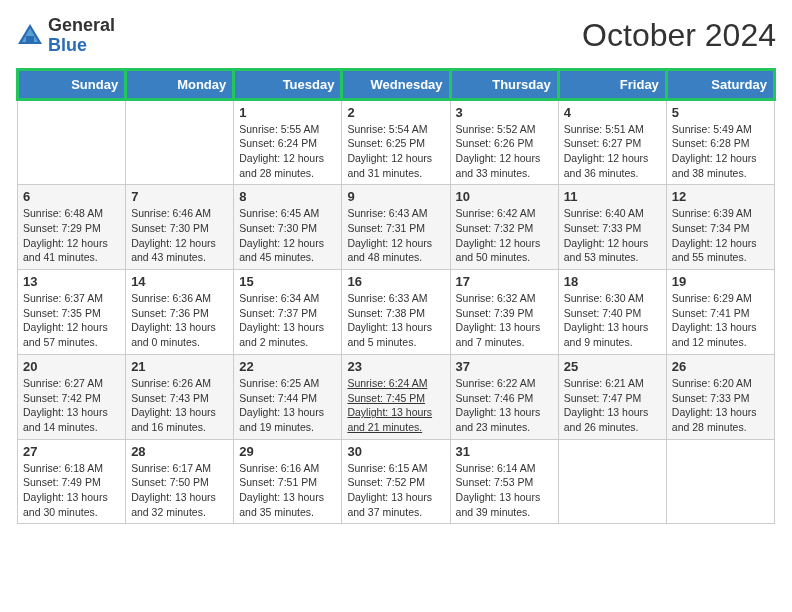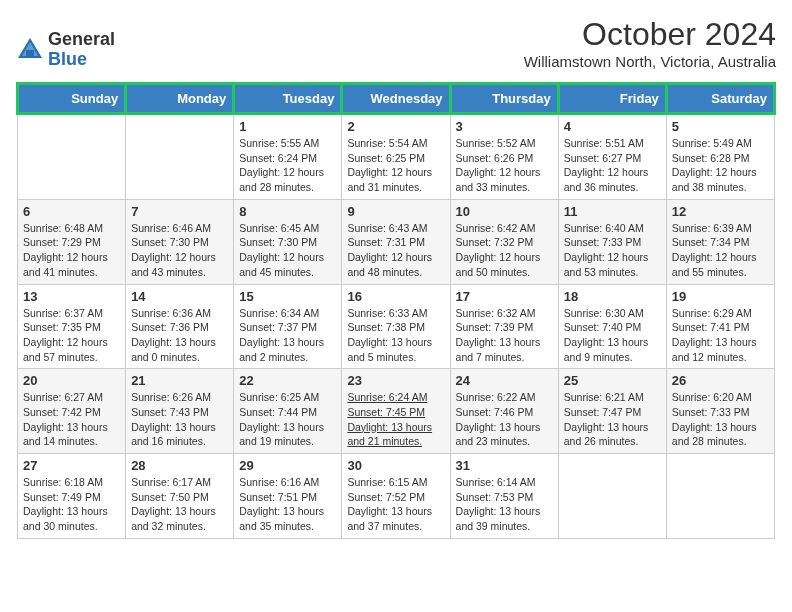--- a/index.html
+++ b/index.html
@@ -6,21 +6,21 @@
     body {
       font-family: Arial, sans-serif;
       background: #fff;
       width: 792px;
       min-height: 612px;
       padding: 16px;
     }
     .header {
       display: flex;
       justify-content: space-between;
-      align-items: flex-end;
+      align-items: center;
       margin-bottom: 12px;
     }
     .logo {
       display: flex;
       align-items: center;
       gap: 4px;
     }
     .logo-text {
       display: flex;
       flex-direction: column;
@@ -103,21 +103,20 @@
       <polygon points="14,6 22,20 6,20" fill="#5a9fd4"></polygon>
       <rect x="10" y="14" width="8" height="8" fill="#2a6db5"></rect>
     </svg>
     <div class="logo-text">
       <span class="logo-general">General</span>
       <span class="logo-blue">Blue</span>
     </div>
   </div>
   <div class="title-section">
     <div class="month-title">October 2024</div>
-    <div class="location-title">Williamstown North, Victoria, Australia</div>
   </div>
 </div>
 
 <table class="calendar">
   <thead>
     <tr>
     <th>Sunday</th>
         <th>Monday</th>
         <th>Tuesday</th>
         <th>Wednesday</th>
@@ -268,21 +267,21 @@
 Sunset: 7:44 PM
 Daylight: 13 hours and 19 minutes.</div>
         </td>
         <td>
           <span class="day-number">23</span>
           <div class="day-info" style="white-space: pre-line; text-decoration: underline;">Sunrise: 6:24 AM
 Sunset: 7:45 PM
 Daylight: 13 hours and 21 minutes.</div>
         </td>
         <td>
-          <span class="day-number">24</span>
+          <span class="day-number">37</span>
           <div class="day-info" style="white-space: pre-line;">Sunrise: 6:22 AM
 Sunset: 7:46 PM
 Daylight: 13 hours and 23 minutes.</div>
         </td>
         <td>
           <span class="day-number">25</span>
           <div class="day-info" style="white-space: pre-line;">Sunrise: 6:21 AM
 Sunset: 7:47 PM
 Daylight: 13 hours and 26 minutes.</div>
         </td>

